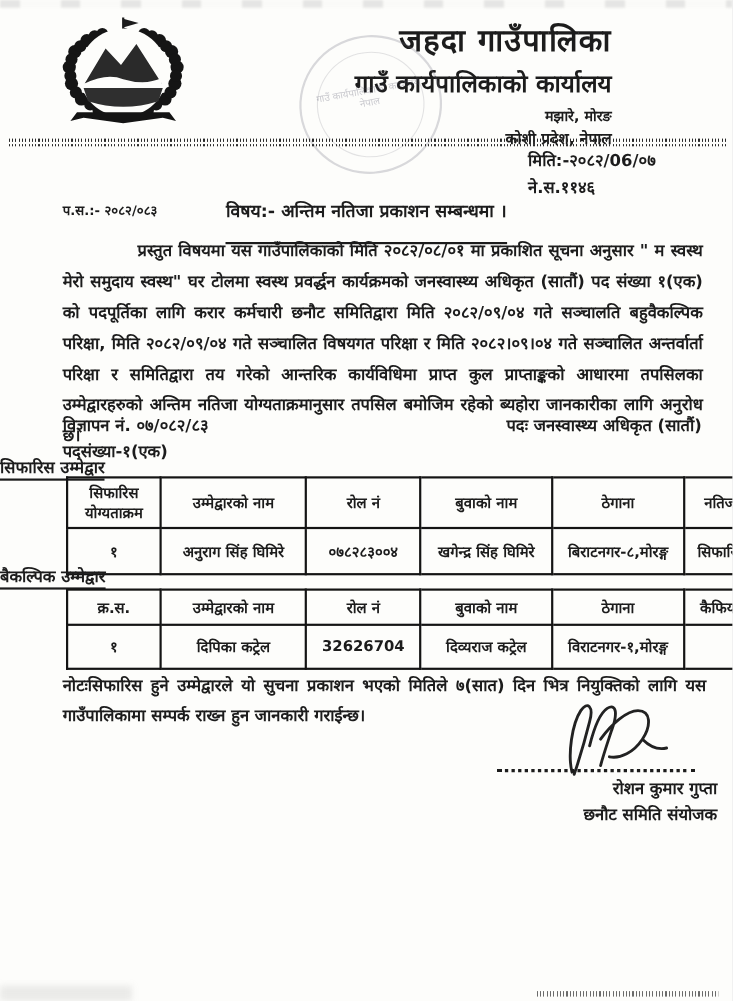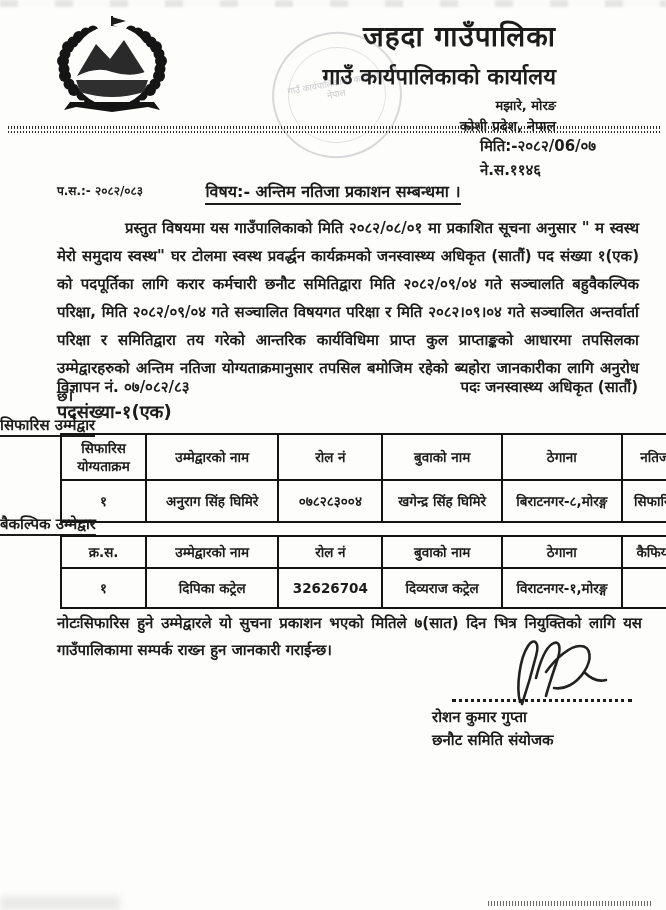--- a/index.html
+++ b/index.html
@@ -51,32 +51,32 @@
   .divider .d2{height:2px;}
   
   .ref-no{position:absolute;left:57px;top:138px;font-size:12px;font-weight:700;margin-top:44px;}
   .date-block{position:absolute;left:480px;top:134px;font-size:15px;font-weight:700;line-height:24px;}
   
   .subject{
     position:absolute;left:0;top:180px;width:100%;text-align:center;
   }
   .subject span{
     font-size:16px;font-weight:700;
-    border-bottom:2px solid #1c1c1c;padding-bottom:2px;
+    border-bottom:2px solid #1c1c1c;padding-bottom:19px;
   }
   
   .body-para{
     position:absolute;left:57px;top:214px;width:582px;
     font-size:15px;font-weight:600;line-height:28px;
     text-align:justify;text-indent:68px;
   }
   
   .advert-no{position:absolute;left:57px;top:376px;font-size:15px;font-weight:700;}
   .advert-post{position:absolute;right:28px;top:376px;font-size:15px;font-weight:700;}
-  .advert-count{position:absolute;left:57px;top:399px;font-size:18px;font-weight:700;}
+  .advert-count{position:absolute;left:57px;top:399px;font-size:15px;font-weight:700;}
   
   .tbl-title{position:absolute;left:0;width:100%;text-align:left;}
   .tbl-title span{font-size:15px;font-weight:700;border-bottom:2px solid #1c1c1c;padding-bottom:1px;}
   .t1-title{top:414px;}
   .t2-title{top:513px;}
   table.result{
     position:absolute;left:60px;width:632px;
     border-collapse:collapse;table-layout:fixed;
     font-size:13.5px;font-weight:600;
   }
@@ -100,21 +100,21 @@
     position:absolute;left:57px;top:610px;width:585px;
     font-size:15px;font-weight:600;line-height:27px;text-align:justify;
   }
   
   .sig-scribble{position:absolute;left:492px;top:638px;width:130px;height:68px;}
   .sig-dots{
     position:absolute;left:452px;top:699px;width:180px;height:0;
     border-top:3px dotted #1c1c1c;
   }
   .sig-name{
-    position:absolute;left:432px;top:706px;width:220px;text-align:left;
+    position:absolute;left:432px;top:706px;width:220px;text-align:right;
     font-size:15px;font-weight:700;line-height:23px;
   }
   
   .scan-bottom{
     position:absolute;left:488px;top:901px;width:165px;height:5px;
     background:repeating-linear-gradient(90deg,#3a3a3a 0 1px, transparent 1px 3px);
     opacity:.75;
   }
   .smudge{
     position:absolute;left:0;top:896px;width:120px;height:14px;

